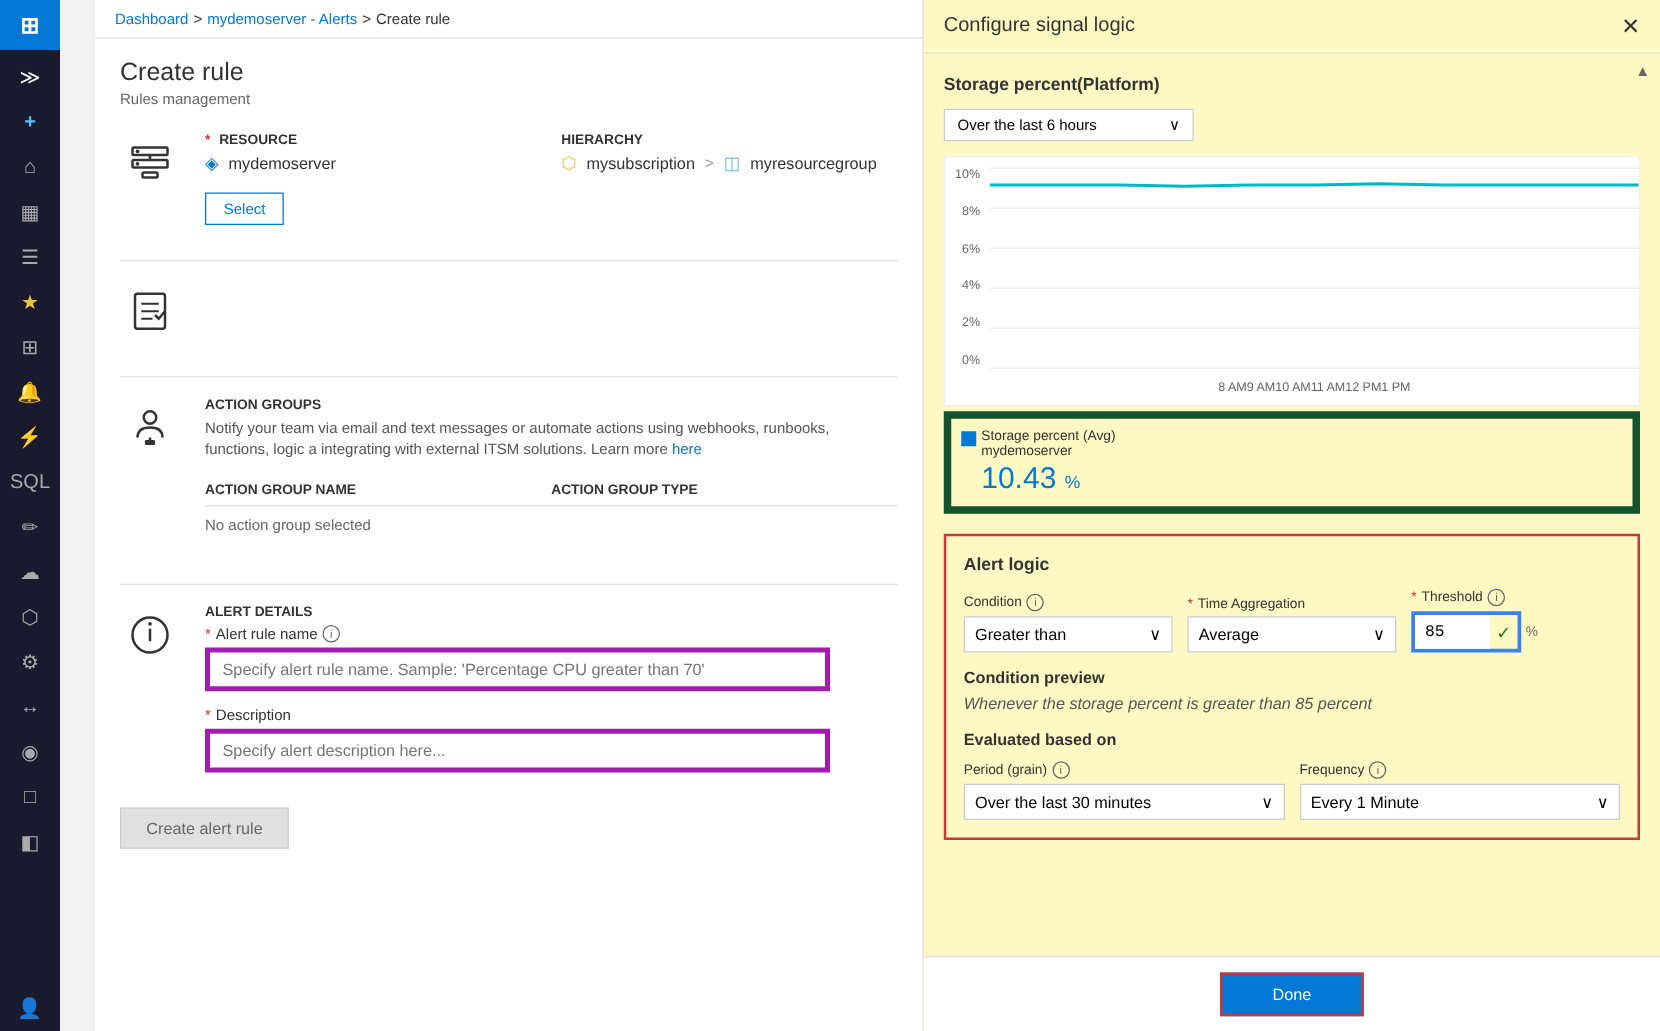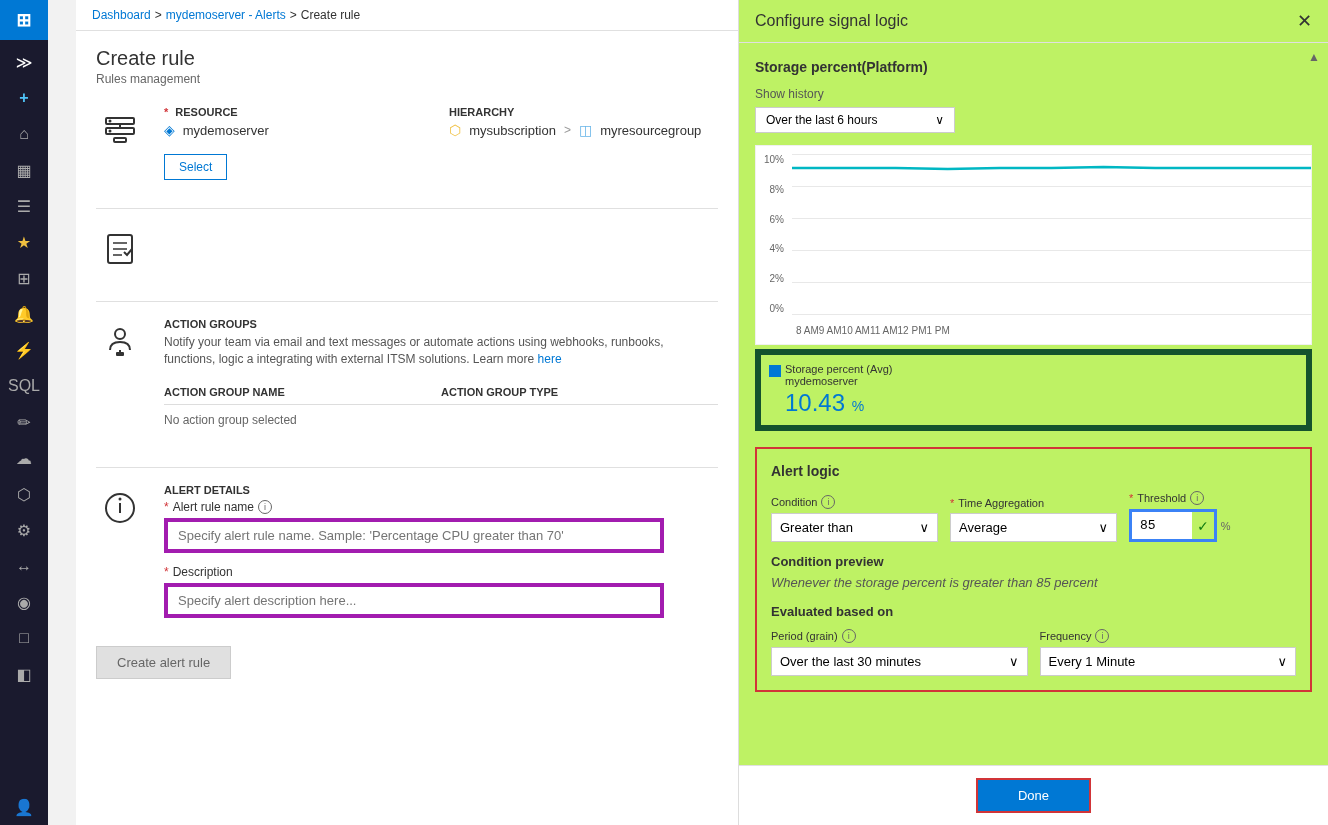--- a/index.html
+++ b/index.html
@@ -198,21 +198,21 @@
       padding: 8px 20px;
       font-size: 13px;
       cursor: not-allowed;
       font-family: inherit;
     }
 
     
     .right-panel {
       width: 590px;
       flex-shrink: 0;
-      background: #bef264;
+      background: #fef9c3;
       border-left: 1px solid #ddd;
       display: flex;
       flex-direction: column;
       height: 825px;
       overflow: hidden;
     }
     .panel-header {
       display: flex;
       justify-content: space-between;
       align-items: center;
@@ -294,21 +294,21 @@
       left: 0; right: 0;
       border-top: 1px solid #e8e8e8;
     }
     .chart-x-labels {
       position: absolute;
       left: 36px;
       right: 0;
       bottom: 0;
       height: 28px;
       display: flex;
-      justify-content: flex-start;
+      justify-content: center;
       align-items: center;
       font-size: 10px;
       color: #666;
       padding: 0 4px;
     }
     .chart-line-svg {
       position: absolute;
       top: 0; left: 0; right: 0; bottom: 0;
       width: 100%;
       height: 100%;
@@ -671,21 +671,20 @@
     <button class="close-btn">✕</button>
   </div>
 
   <div class="panel-body">
 
     <div style="position:absolute;right:8px;top:50px;color:#666;font-size:12px;">▲</div>
 
     <div class="signal-title">Storage percent(Platform)</div>
 
     <div class="chart-section">
-      <div class="chart-label">Show history</div>
       <div class="show-history-select">
         <span>Over the last 6 hours</span>
         <span>∨</span>
       </div>
 
       <div class="chart-container">
         <div class="chart-y-labels">
           <span>10%</span>
           <span>8%</span>
           <span>6%</span>

